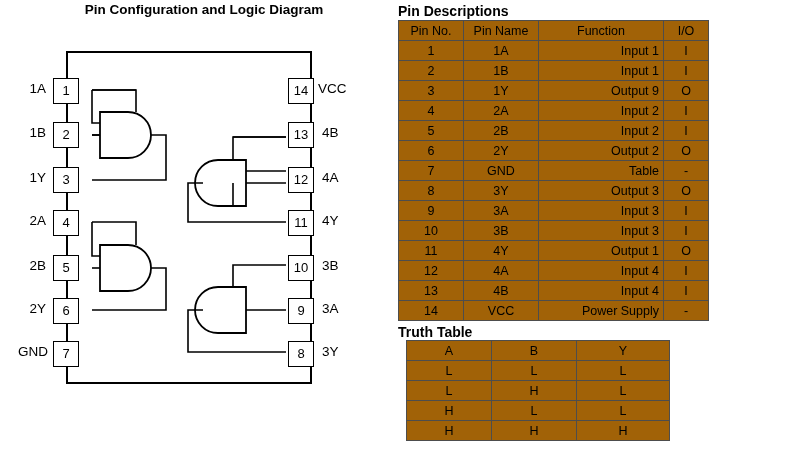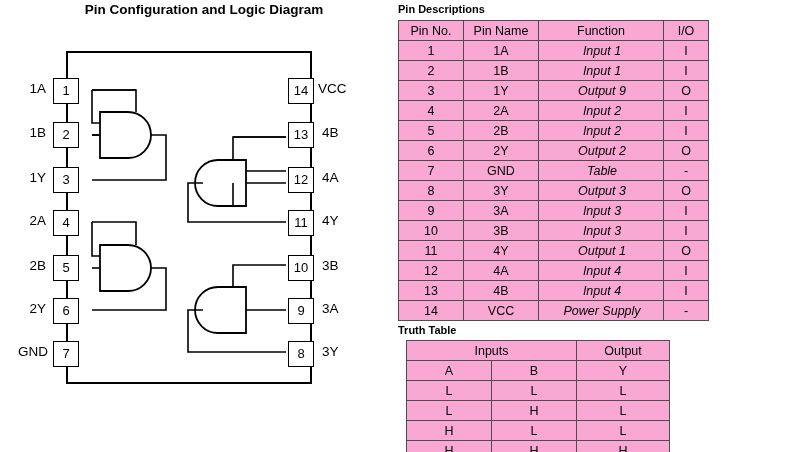--- a/index.html
+++ b/index.html
@@ -76,48 +76,48 @@
     width: 392px; height: 452px;
   }
 
   
   #right-panel {
     position: absolute;
     left: 396px; top: 0;
     width: 390px; height: 452px;
   }
   .section-heading {
-    font-size: 11px;
+    font-size: 14px;
     font-weight: bold;
     margin: 0;
   }
   #pin-desc-heading { position: absolute; left: 2px; top: 3px; }
   #truth-heading    { position: absolute; left: 2px; top: 324px; }
 
   table.grid {
     border-collapse: collapse;
     font-size: 12.5px;
-    background: #f9a8d4;
+    background: #a16207;
   }
   table.grid th, table.grid td {
     border: 1px solid #4d4d4d;
     padding: 0 4px;
     height: 19px;
     font-weight: normal;
     text-align: center;
     line-height: 18px;
     white-space: nowrap;
   }
   table.grid th { font-weight: normal; }
 
   #pin-desc-table {
     position: absolute;
     left: 2px; top: 20px;
   }
-  #pin-desc-table td.fn, #pin-desc-table th.fn { text-align: center; padding-left: 6px; font-style: italic; }
+  #pin-desc-table td.fn, #pin-desc-table th.fn { text-align: right; padding-left: 6px; }
 
   #truth-table {
     position: absolute;
     left: 10px; top: 340px;
   }
 </style>
 </head>
 <body>
 
 <div id="left-panel">
@@ -311,24 +311,20 @@
           <td>-</td>
         </tr>
       </tbody>
   </table>
 
   <div class="section-heading" id="truth-heading">Truth Table</div>
 
   <table class="grid" id="truth-table">
     <thead>
       <tr>
-        <th colspan="2" style="width:152px;">Inputs</th>
-        <th style="width:84px;">Output</th>
-      </tr>
-      <tr>
         <th style="width:76px;">A</th>
         <th style="width:76px;">B</th>
         <th style="width:84px;">Y</th>
       </tr>
     </thead>
     <tbody id="truth-body">
         <tr>
           <td>L</td>
           <td>L</td>
           <td>L</td>

